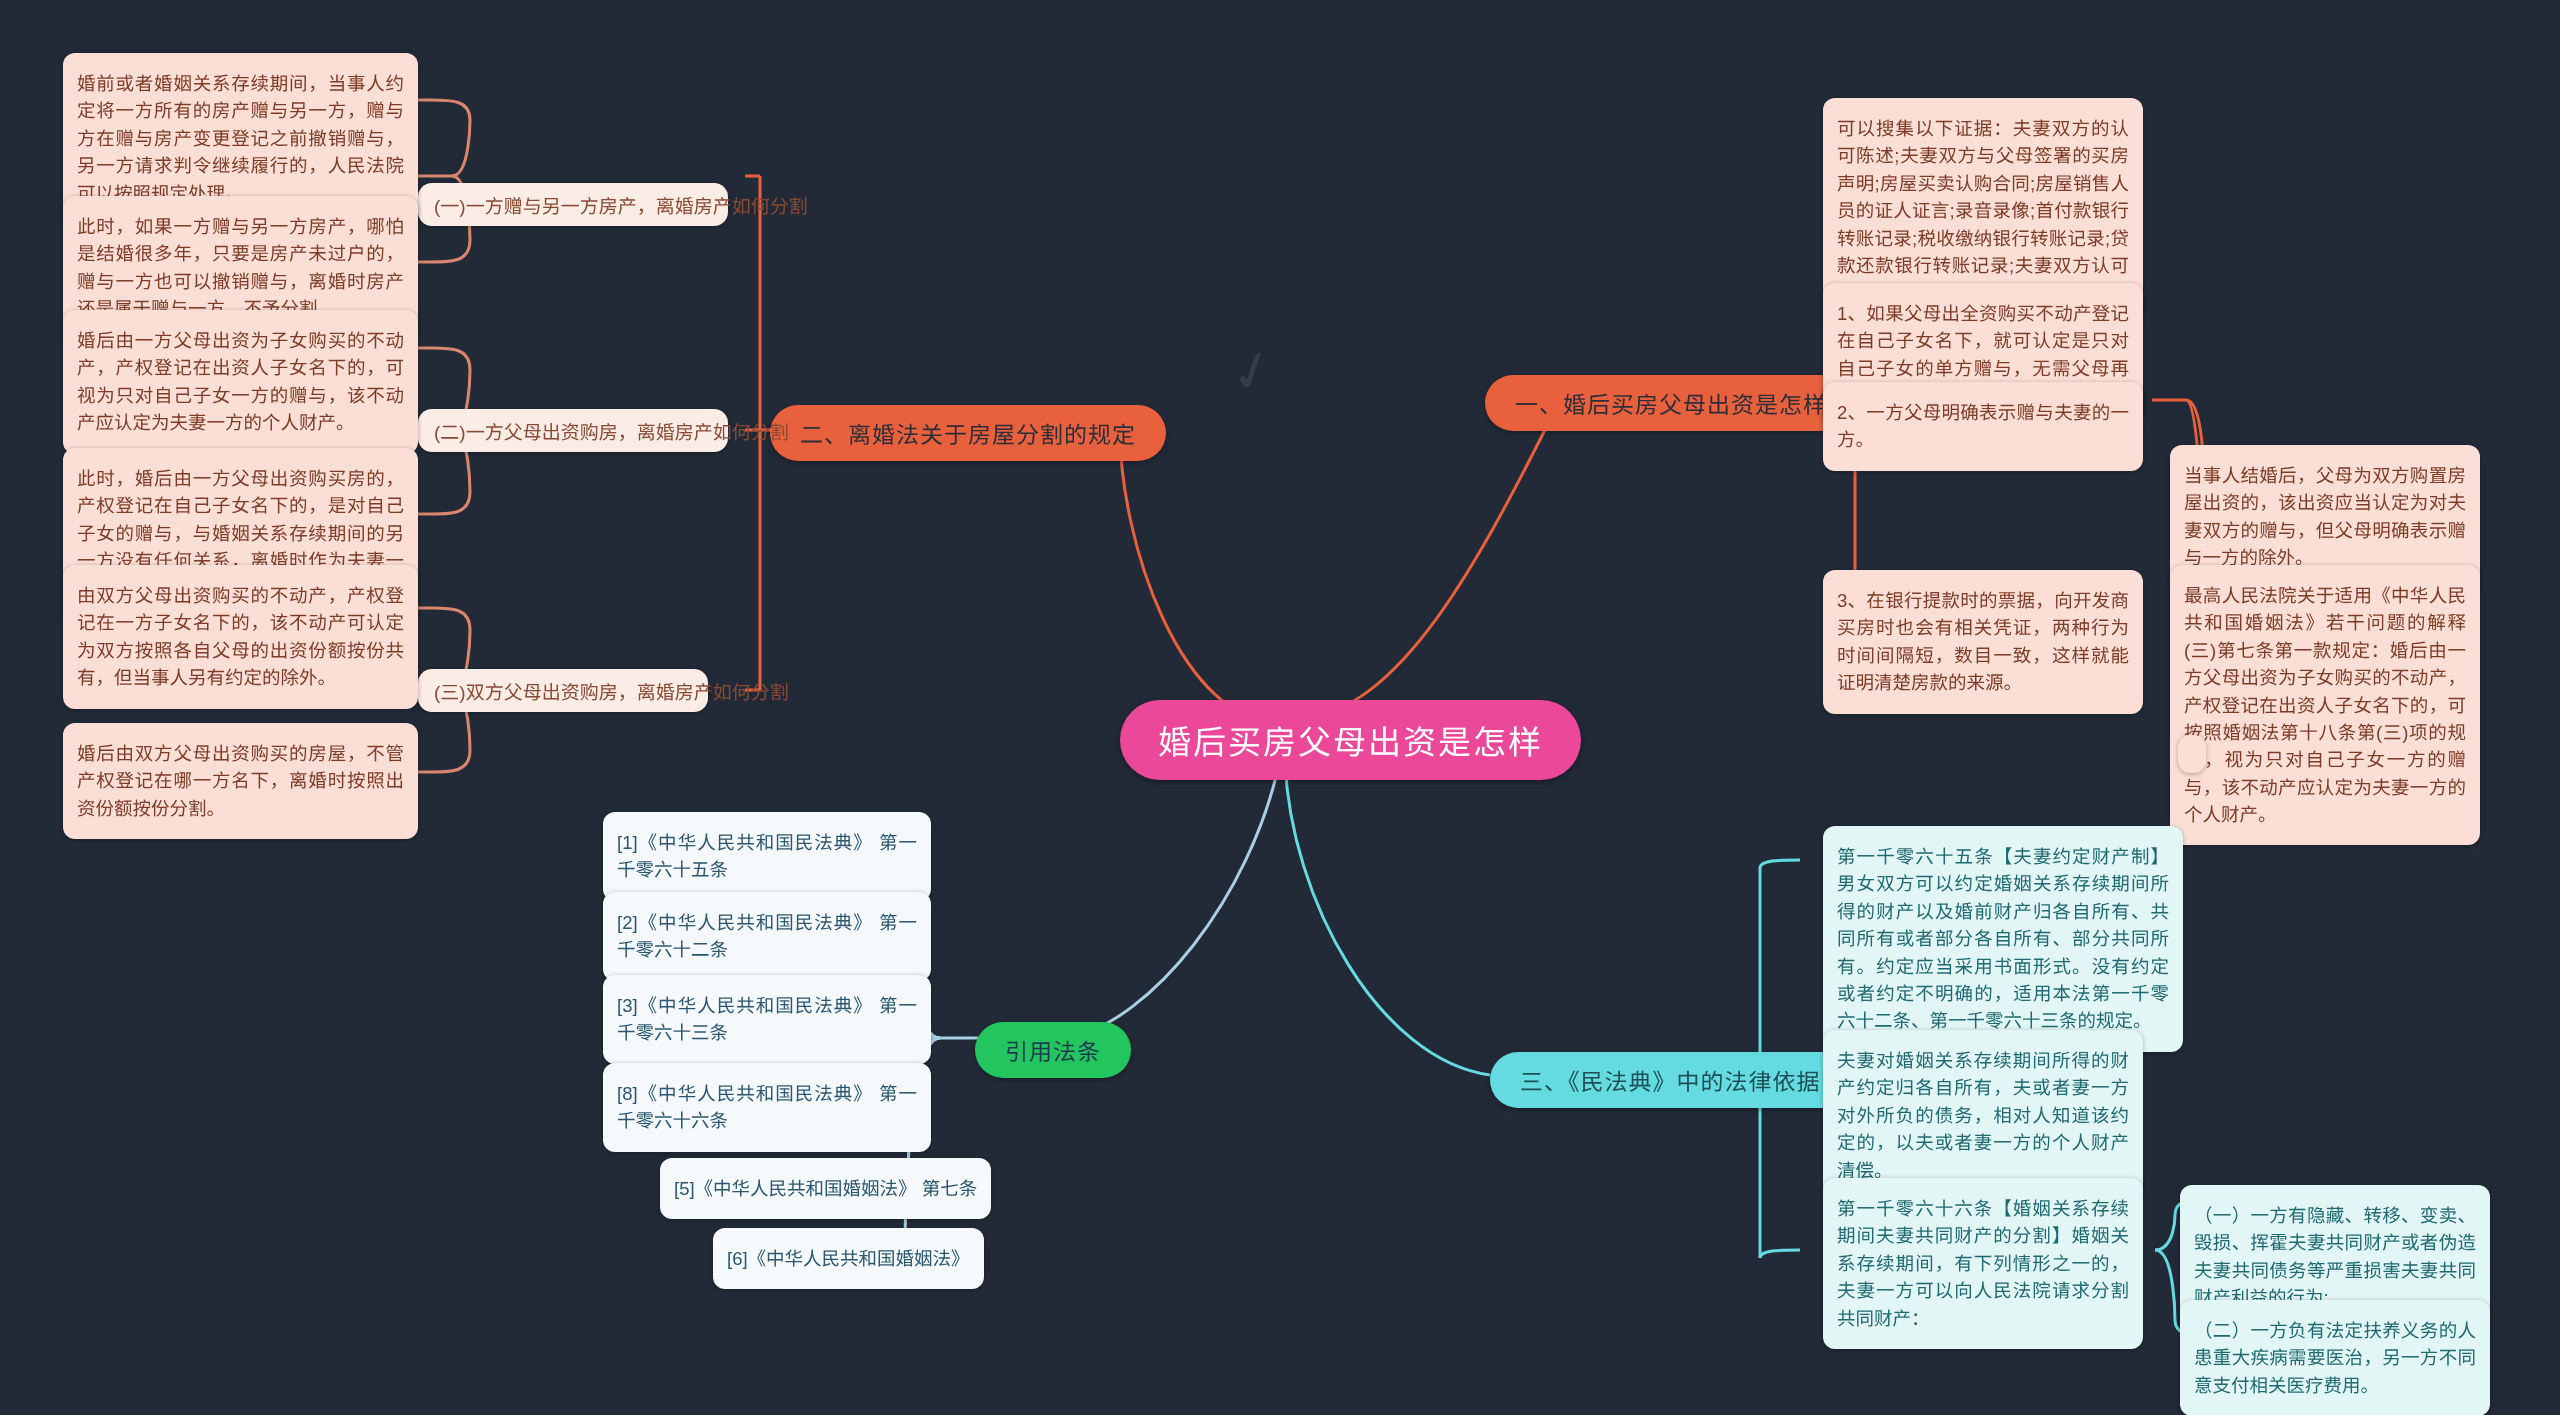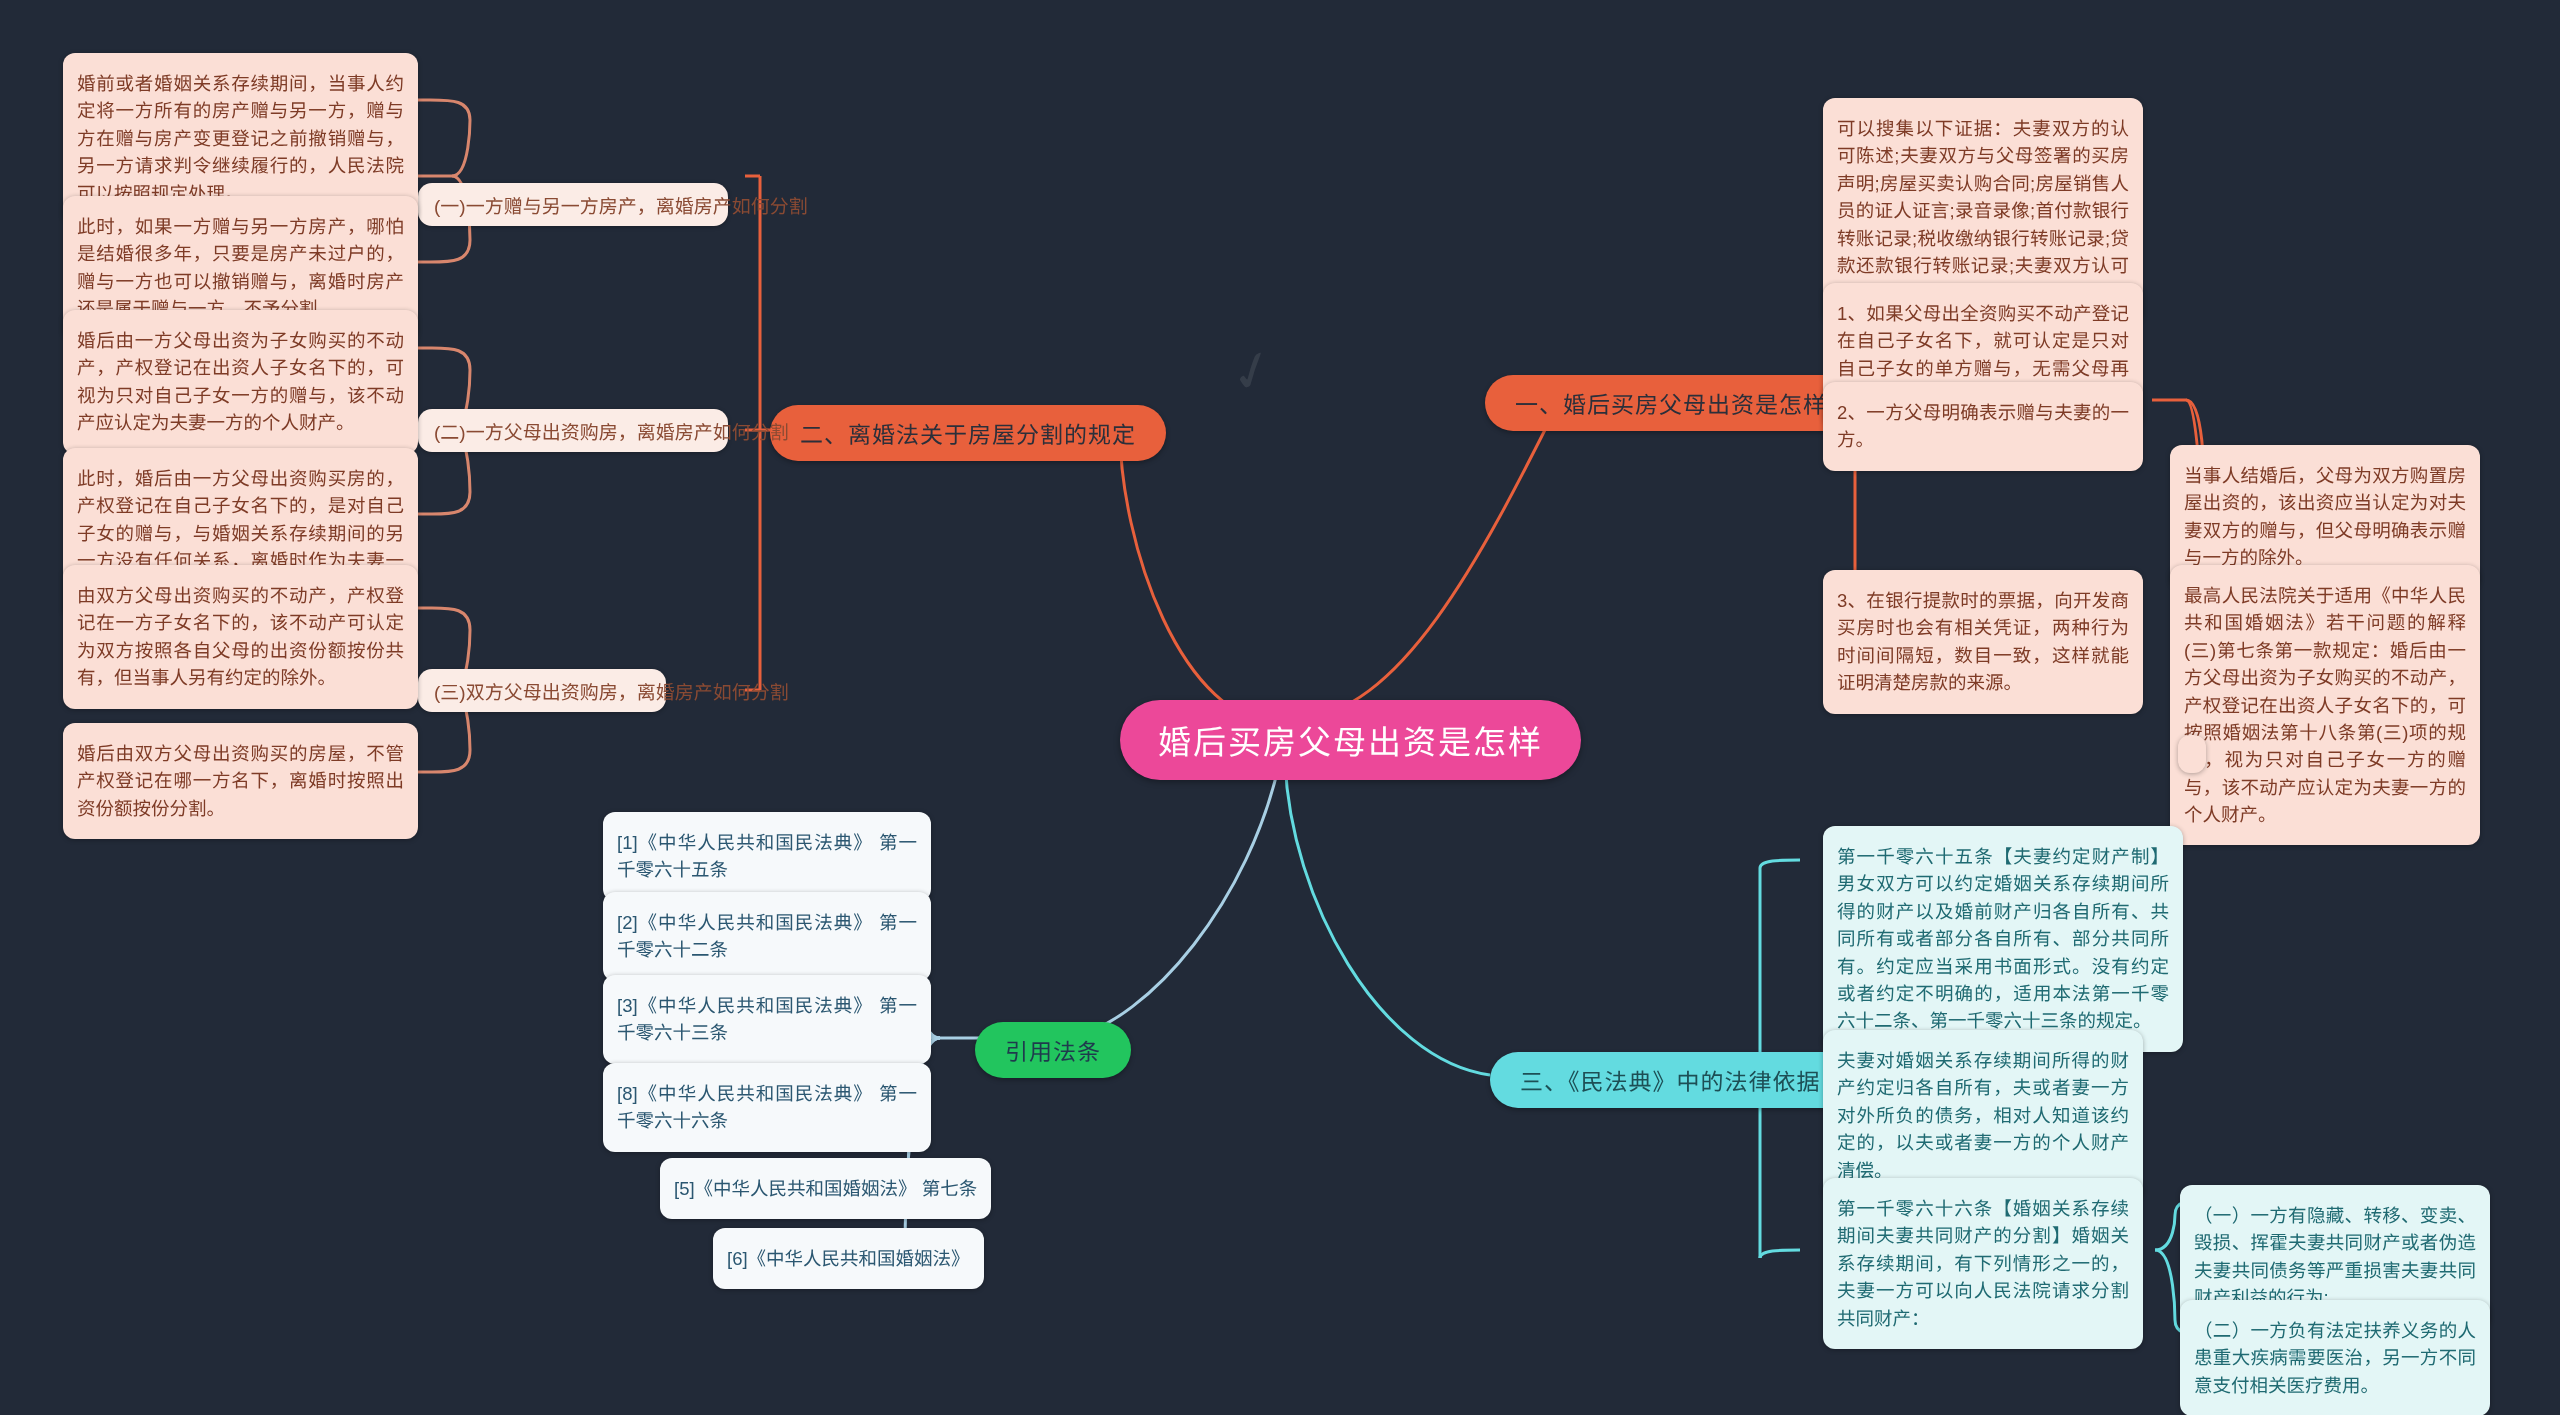--- a/index.html
+++ b/index.html
@@ -156,21 +156,21 @@
 
   <div class="wm" style="left:330px;top:620px;transform:rotate(-18deg);">✓</div>
   <div class="wm" style="left:1230px;top:340px;transform:rotate(-18deg);">✓</div>
 
   <div class="node root" style="left:1120px;top:700px;">婚后买房父母出资是怎样</div>
 
   <div class="node pill orange" style="left:770px;top:405px;">二、离婚法关于房屋分割的规定</div>
 
   <div class="node chip" style="left:418px;top:155px;width:310px;text-align:center;margin-top:28px;">(一)一方赠与另一方房产，离婚房产如何分割</div>
   <div class="node chip" style="left:418px;top:409px;width:310px;text-align:center;">(二)一方父母出资购房，离婚房产如何分割</div>
-  <div class="node chip" style="left:418px;top:669px;width:248px;text-align:center;">(三)双方父母出资购房，离婚房产如何分割</div>
+  <div class="node chip" style="left:418px;top:669px;width:290px;text-align:center;">(三)双方父母出资购房，离婚房产如何分割</div>
 
   <div class="node card peach" style="left:63px;top:53px;width:355px;">婚前或者婚姻关系存续期间，当事人约定将一方所有的房产赠与另一方，赠与方在赠与房产变更登记之前撤销赠与，另一方请求判令继续履行的，人民法院可以按照规定处理。</div>
   <div class="node card peach" style="left:63px;top:196px;width:355px;">此时，如果一方赠与另一方房产，哪怕是结婚很多年，只要是房产未过户的，赠与一方也可以撤销赠与，离婚时房产还是属于赠与一方，不予分割。</div>
   <div class="node card peach" style="left:63px;top:310px;width:355px;">婚后由一方父母出资为子女购买的不动产，产权登记在出资人子女名下的，可视为只对自己子女一方的赠与，该不动产应认定为夫妻一方的个人财产。</div>
   <div class="node card peach" style="left:63px;top:448px;width:355px;">此时，婚后由一方父母出资购买房的，产权登记在自己子女名下的，是对自己子女的赠与，与婚姻关系存续期间的另一方没有任何关系，离婚时作为夫妻一方个人财产，不予分割。</div>
   <div class="node card peach" style="left:63px;top:565px;width:355px;">由双方父母出资购买的不动产，产权登记在一方子女名下的，该不动产可认定为双方按照各自父母的出资份额按份共有，但当事人另有约定的除外。</div>
   <div class="node pill orange" style="left:1485px;top:375px;">一、婚后买房父母出资是怎样</div>
 
   <div class="node card peach" style="left:63px;top:723px;width:355px;">婚后由双方父母出资购买的房屋，不管产权登记在哪一方名下，离婚时按照出资份额按份分割。</div>
 

